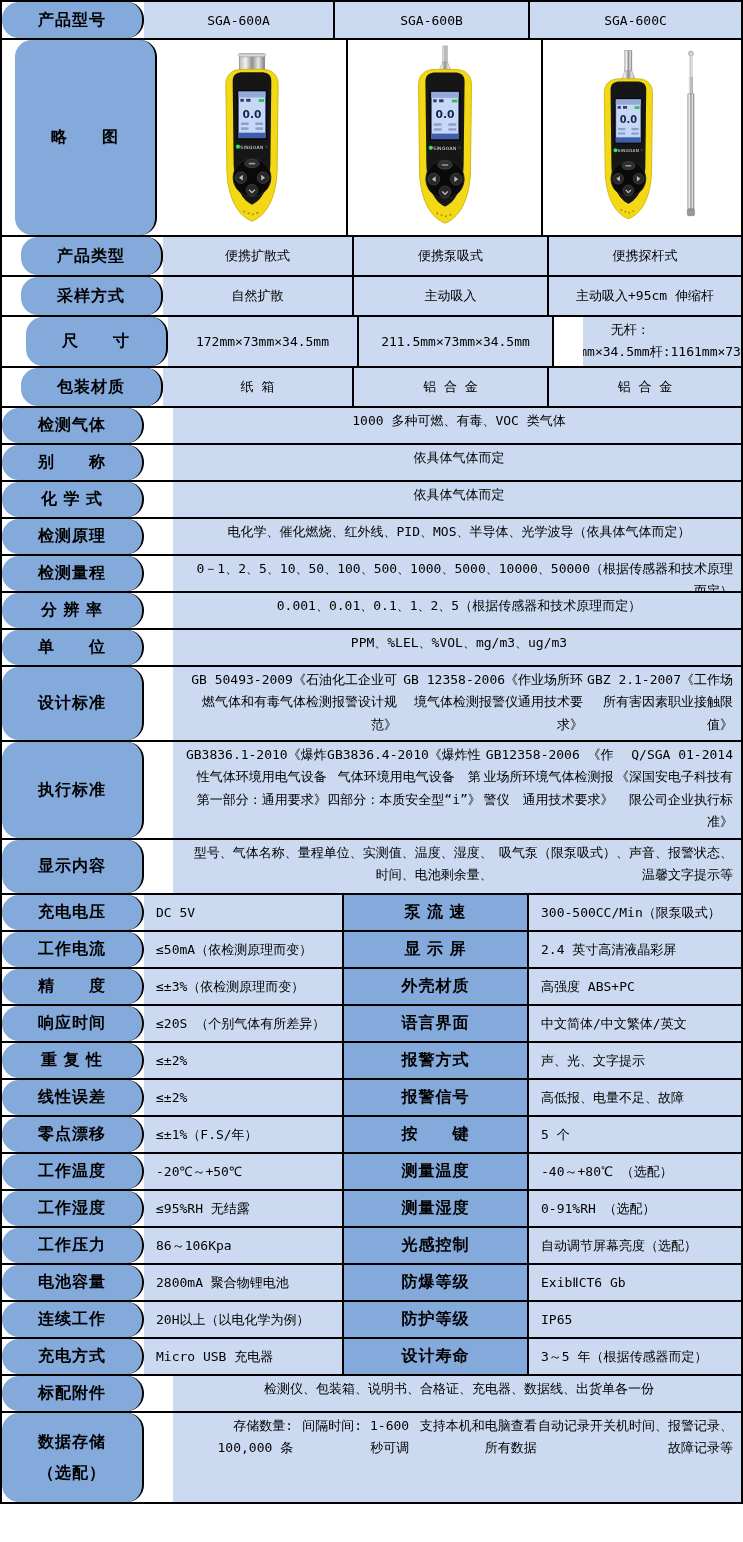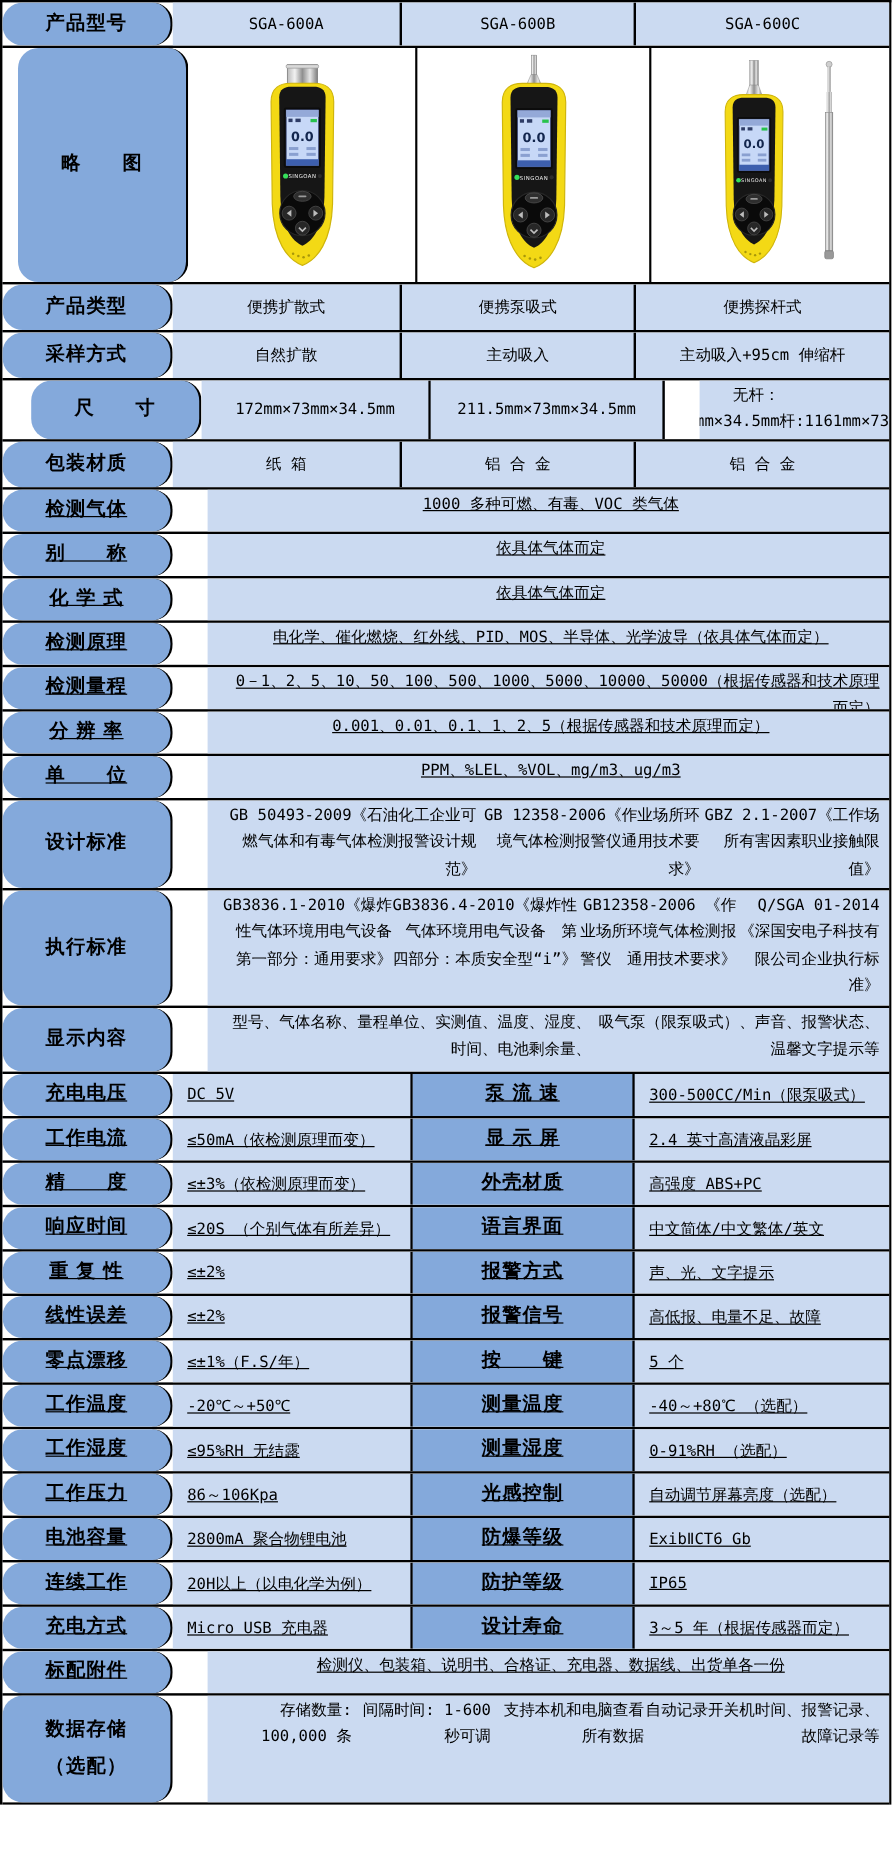--- a/index.html
+++ b/index.html
@@ -13,22 +13,22 @@
   .w-b{width:195px;}
   .w-v1{width:200px;}
   .w-l2{width:185px;}
   .lab{background:#84a9db;font-weight:700;font-size:16px;justify-content:center;text-align:center;letter-spacing:1px;flex-direction:column;line-height:1.9;}
   .val{background:#cbdaf1;font-size:13px;font-family:"DejaVu Sans Mono","Liberation Sans",sans-serif;}
   .center{justify-content:center;text-align:center;}
   .left{justify-content:flex-start;text-align:left;padding:2px 8px 2px 12px;}
   .lines{display:flex;flex-direction:row;justify-content:center;align-items:flex-start;line-height:1.72;margin-left:29px;}
   .fs13{font-size:13px;}
   .sketch{background:#ffffff;justify-content:center;align-items:center;}
-  .h38{height:38px;} .h197{height:197px;padding-left:13px;} .h40{height:40px;} .h51{height:51px;padding-left:24px;}
-  .h37{height:37px;text-decoration:underline;} .h75{height:75px;} .h98{height:98px;} .h55{height:55px;} .h91{height:91px;}
+  .h38{height:38px;} .h197{height:197px;padding-left:13px;} .h40{height:40px;padding-left:19px;} .h51{height:51px;padding-left:24px;}
+  .h37{height:37px;} .h75{height:75px;} .h98{height:98px;} .h55{height:55px;} .h91{height:91px;}
   .mono{font-family:"DejaVu Sans Mono","Liberation Mono",monospace;}
   .hidden-defs{position:absolute;width:0;height:0;overflow:hidden;}
 </style>
 </head>
 <body>
 
 <svg class="hidden-defs" aria-hidden="true">
   <defs>
     <linearGradient id="gmetal" x1="0" y1="0" x2="1" y2="0">
       <stop offset="0" stop-color="#b9b9b9"></stop>

